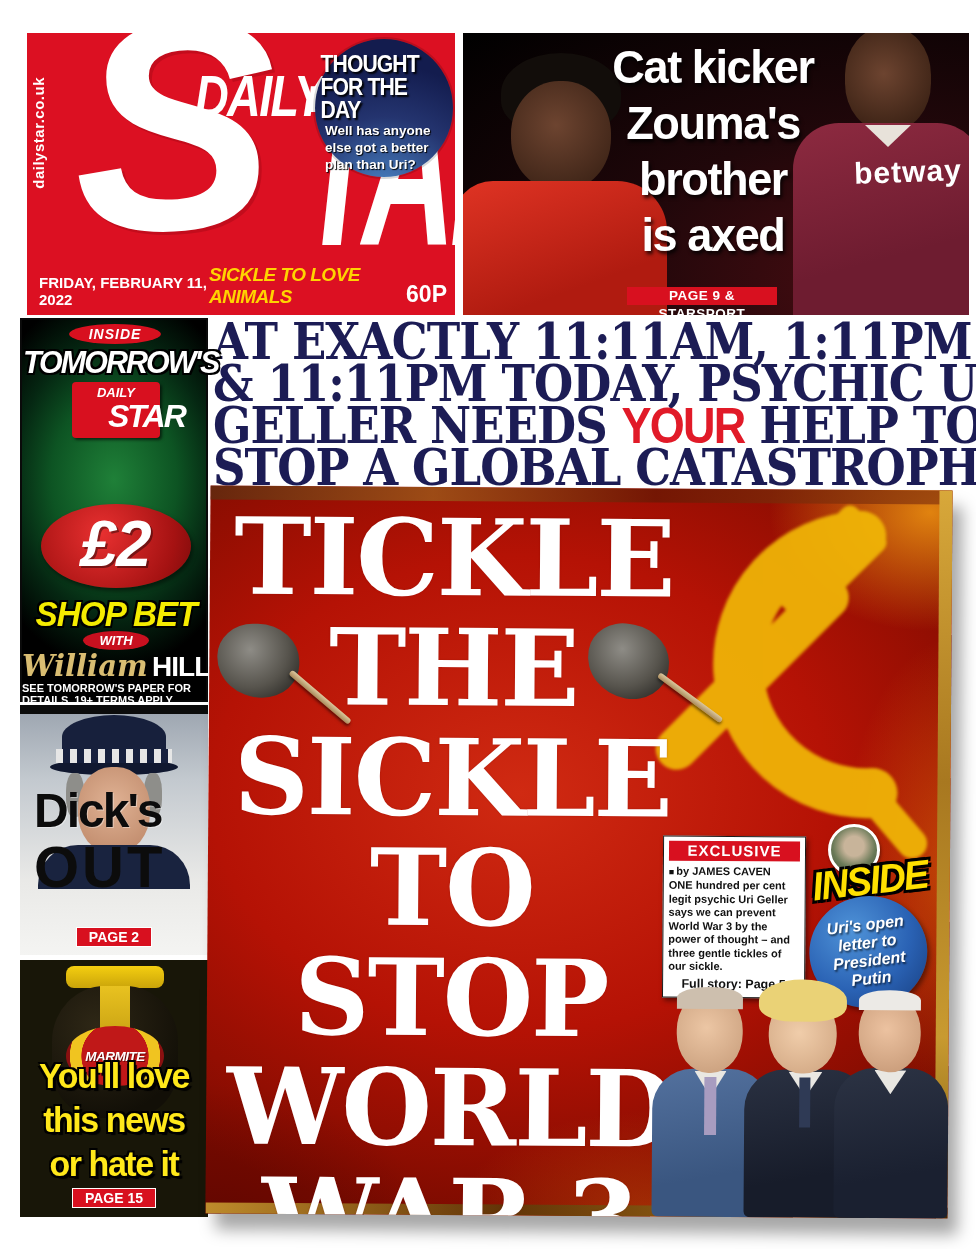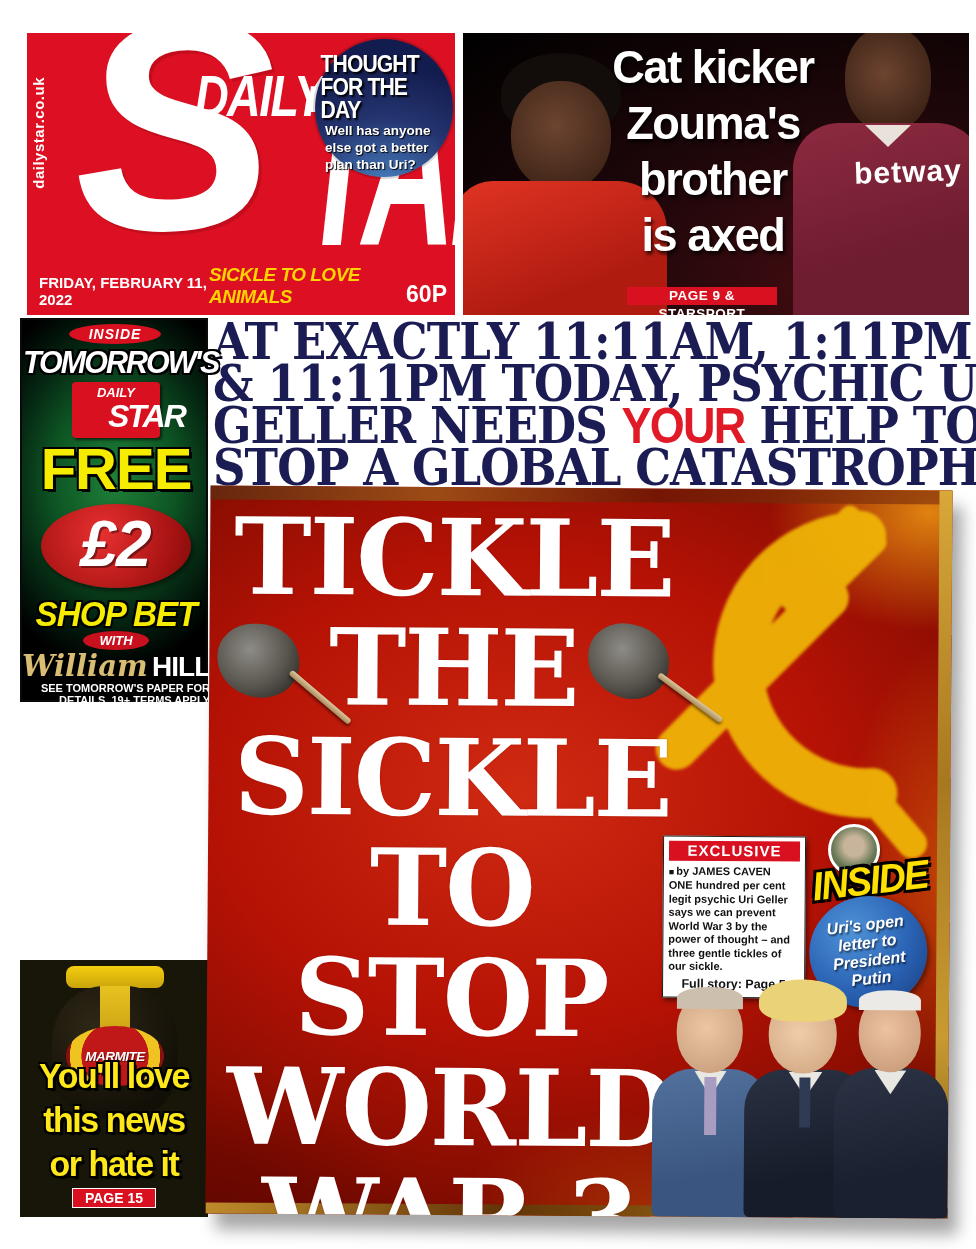--- a/index.html
+++ b/index.html
@@ -79,21 +79,21 @@
   .pr-oval .p { color:#fff; font-size:64px; font-weight:900; font-style:italic; line-height:80px;
              text-shadow:2px 2px 0 rgba(0,0,0,.4); }
   .pr-shopbet { left:0; top:274px; width:188px; text-align:center; color:#f5ec00; font-size:35px; font-weight:900;
              font-style:italic; letter-spacing:-1px; transform:scaleX(.95);
              text-shadow:-2px -2px 0 #000, 2px -2px 0 #000, -2px 2px 0 #000, 2px 2px 0 #000; }
   .pr-with { left:61px; top:311px; width:66px; height:19px; background:#c8101f; border-radius:50%;
              color:#fff; font-size:13px; font-weight:900; font-style:italic; text-align:center; line-height:19px; }
   .pr-wh { left:0; top:329px; width:188px; text-align:center; white-space:nowrap; }
   .pr-wh .w { font-family:"DejaVu Serif", serif; font-style:italic; font-weight:bold; color:#d9bd72; font-size:29px; }
   .pr-wh .h { color:#fff; font-size:28px; font-weight:900; letter-spacing:-1px; }
-  .pr-terms { left:0; top:362px; width:188px; text-align:right; color:#fff; font-size:11px; font-weight:bold; line-height:12px; }
+  .pr-terms { left:0; top:362px; width:188px; text-align:left; color:#fff; font-size:11px; font-weight:bold; line-height:12px; }
 
   
   .dick { left:20px; top:705px; width:188px; height:250px;
           background:linear-gradient(180deg, #9aa3ae 0%, #c3c9cf 30%, #e9e9e7 70%, #f4f4f2 100%); overflow:hidden; }
   .dick-top { left:0; top:0; width:188px; height:9px; background:#0c0c0c; }
   .cop { left:24px; top:10px; width:140px; height:160px; }
   .cop .hatdome { position:absolute; left:18px; top:0px; width:104px; height:44px; background:#17203c; border-radius:50% 50% 10% 10%; }
   .cop .hatband { position:absolute; left:12px; top:34px; width:116px; height:14px;
                   background:repeating-linear-gradient(90deg, #e6e6e6 0 7px, #16203e 7px 14px); }
   .cop .hatbrim { position:absolute; left:6px; top:44px; width:128px; height:16px; background:#101830; border-radius:50%; }
@@ -253,36 +253,50 @@
     <div class="hl-line">STOP A GLOBAL CATASTROPHE</div>
   </div>
 
   <div class="abs promo">
     <div class="abs pr-inside">INSIDE</div>
     <div class="abs pr-tomorrows">TOMORROW'S</div>
     <div class="abs pr-logo">
       <div class="d">DAILY</div>
       <div class="s">STAR</div>
     </div>
-    <div class="abs pr-free">FREE</div>
     <div class="abs pr-oval">
       <div class="p">£2</div>
     </div>
     <div class="abs pr-shopbet">SHOP BET</div>
     <div class="abs pr-with">WITH</div>
     <div class="abs pr-wh">
       <span class="w">William</span>
       <span class="h">HILL</span>
     </div>
     <div class="abs pr-terms">
       <div>SEE TOMORROW'S PAPER FOR</div>
       <div>DETAILS. 19+ TERMS APPLY</div>
     </div>
   </div>
 
+  <div class="abs dick">
+    <div class="abs dick-top"></div>
+    <div class="abs cop">
+      <div class="hatbrim"></div>
+      <div class="hatdome"></div>
+      <div class="hatband"></div>
+      <div class="hairl"></div>
+      <div class="hairr"></div>
+      <div class="face"></div>
+      <div class="body"></div>
+    </div>
+    <div class="abs dick-l1">Dick's</div>
+    <div class="abs dick-l2">OUT</div>
+    <div class="abs dick-page">PAGE 2</div>
+  </div>
 
   <div class="abs marmite">
     <div class="abs jar-lid"></div>
     <div class="abs jar-body"></div>
     <div class="abs jar-strip"></div>
     <div class="abs jar-label">
       <span>MARMITE</span>
     </div>
     <div class="abs mm-line mm1">You'll love</div>
     <div class="abs mm-line mm2">this news</div>

